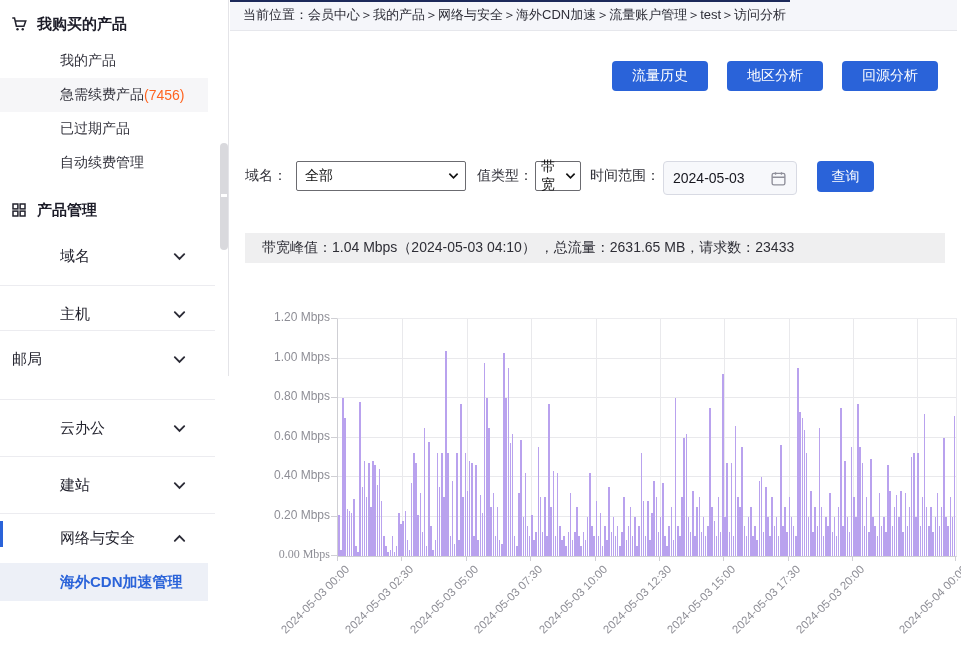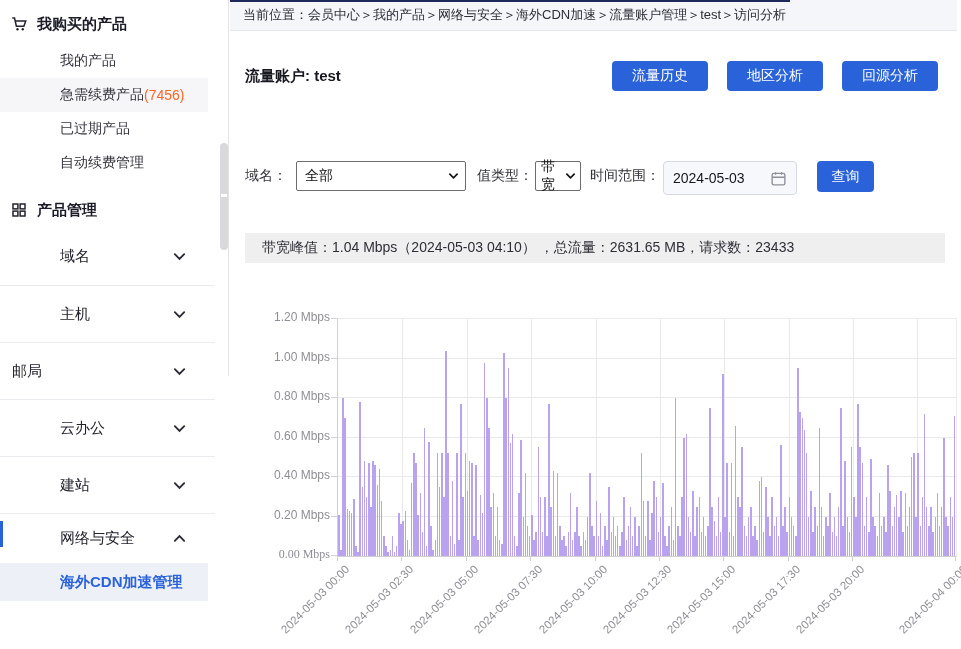--- a/index.html
+++ b/index.html
@@ -108,21 +108,21 @@
       </span>
     </div>
     <div class="sb-acc sep" style="top: 285px; height: 57px;">
       <span>主机</span>
       <span class="chev sb-ico">
         <svg viewBox="0 0 16 16" width="15" height="15" fill="none" stroke="#2b2b36" stroke-width="2" stroke-linecap="round">
           <path d="M3 5.5l5 5 5-5"></path>
         </svg>
       </span>
     </div>
-    <div class="sb-acc sep" style="top: 342px; height: 57px; padding-left: 12px;">
+    <div class="sb-acc sep" style="top: 330px; height: 57px; padding-left: 12px;">
       <span>邮局</span>
       <span class="chev sb-ico">
         <svg viewBox="0 0 16 16" width="15" height="15" fill="none" stroke="#2b2b36" stroke-width="2" stroke-linecap="round">
           <path d="M3 5.5l5 5 5-5"></path>
         </svg>
       </span>
     </div>
     <div class="sb-acc sep" style="top: 399px; height: 57px;">
       <span>云办公</span>
       <span class="chev sb-ico">
@@ -154,23 +154,20 @@
   </aside>
 <div class="v-div"></div>
 <div class="thumb"></div>
 
 <main class="content">
   <div class="breadcrumb">
     <span>当前位置：会员中心＞我的产品＞网络与安全＞海外CDN加速＞流量账户管理＞test＞访问分析</span>
   </div>
   <div class="topline"></div>
 
-  <div class="account">
-    <span>流量账户: test</span>
-  </div>
   <div id="action-buttons">
       <button class="abtn" style="left: 382px;">流量历史</button>
       <button class="abtn" style="left: 497px;">地区分析</button>
       <button class="abtn" style="left: 612px; text-align: center;">回源分析</button>
     </div>
 
 
   <div>
     <span class="flabel" style="left:15px">域名：</span>
     <div class="sel" style="left:66px;width:170px">

